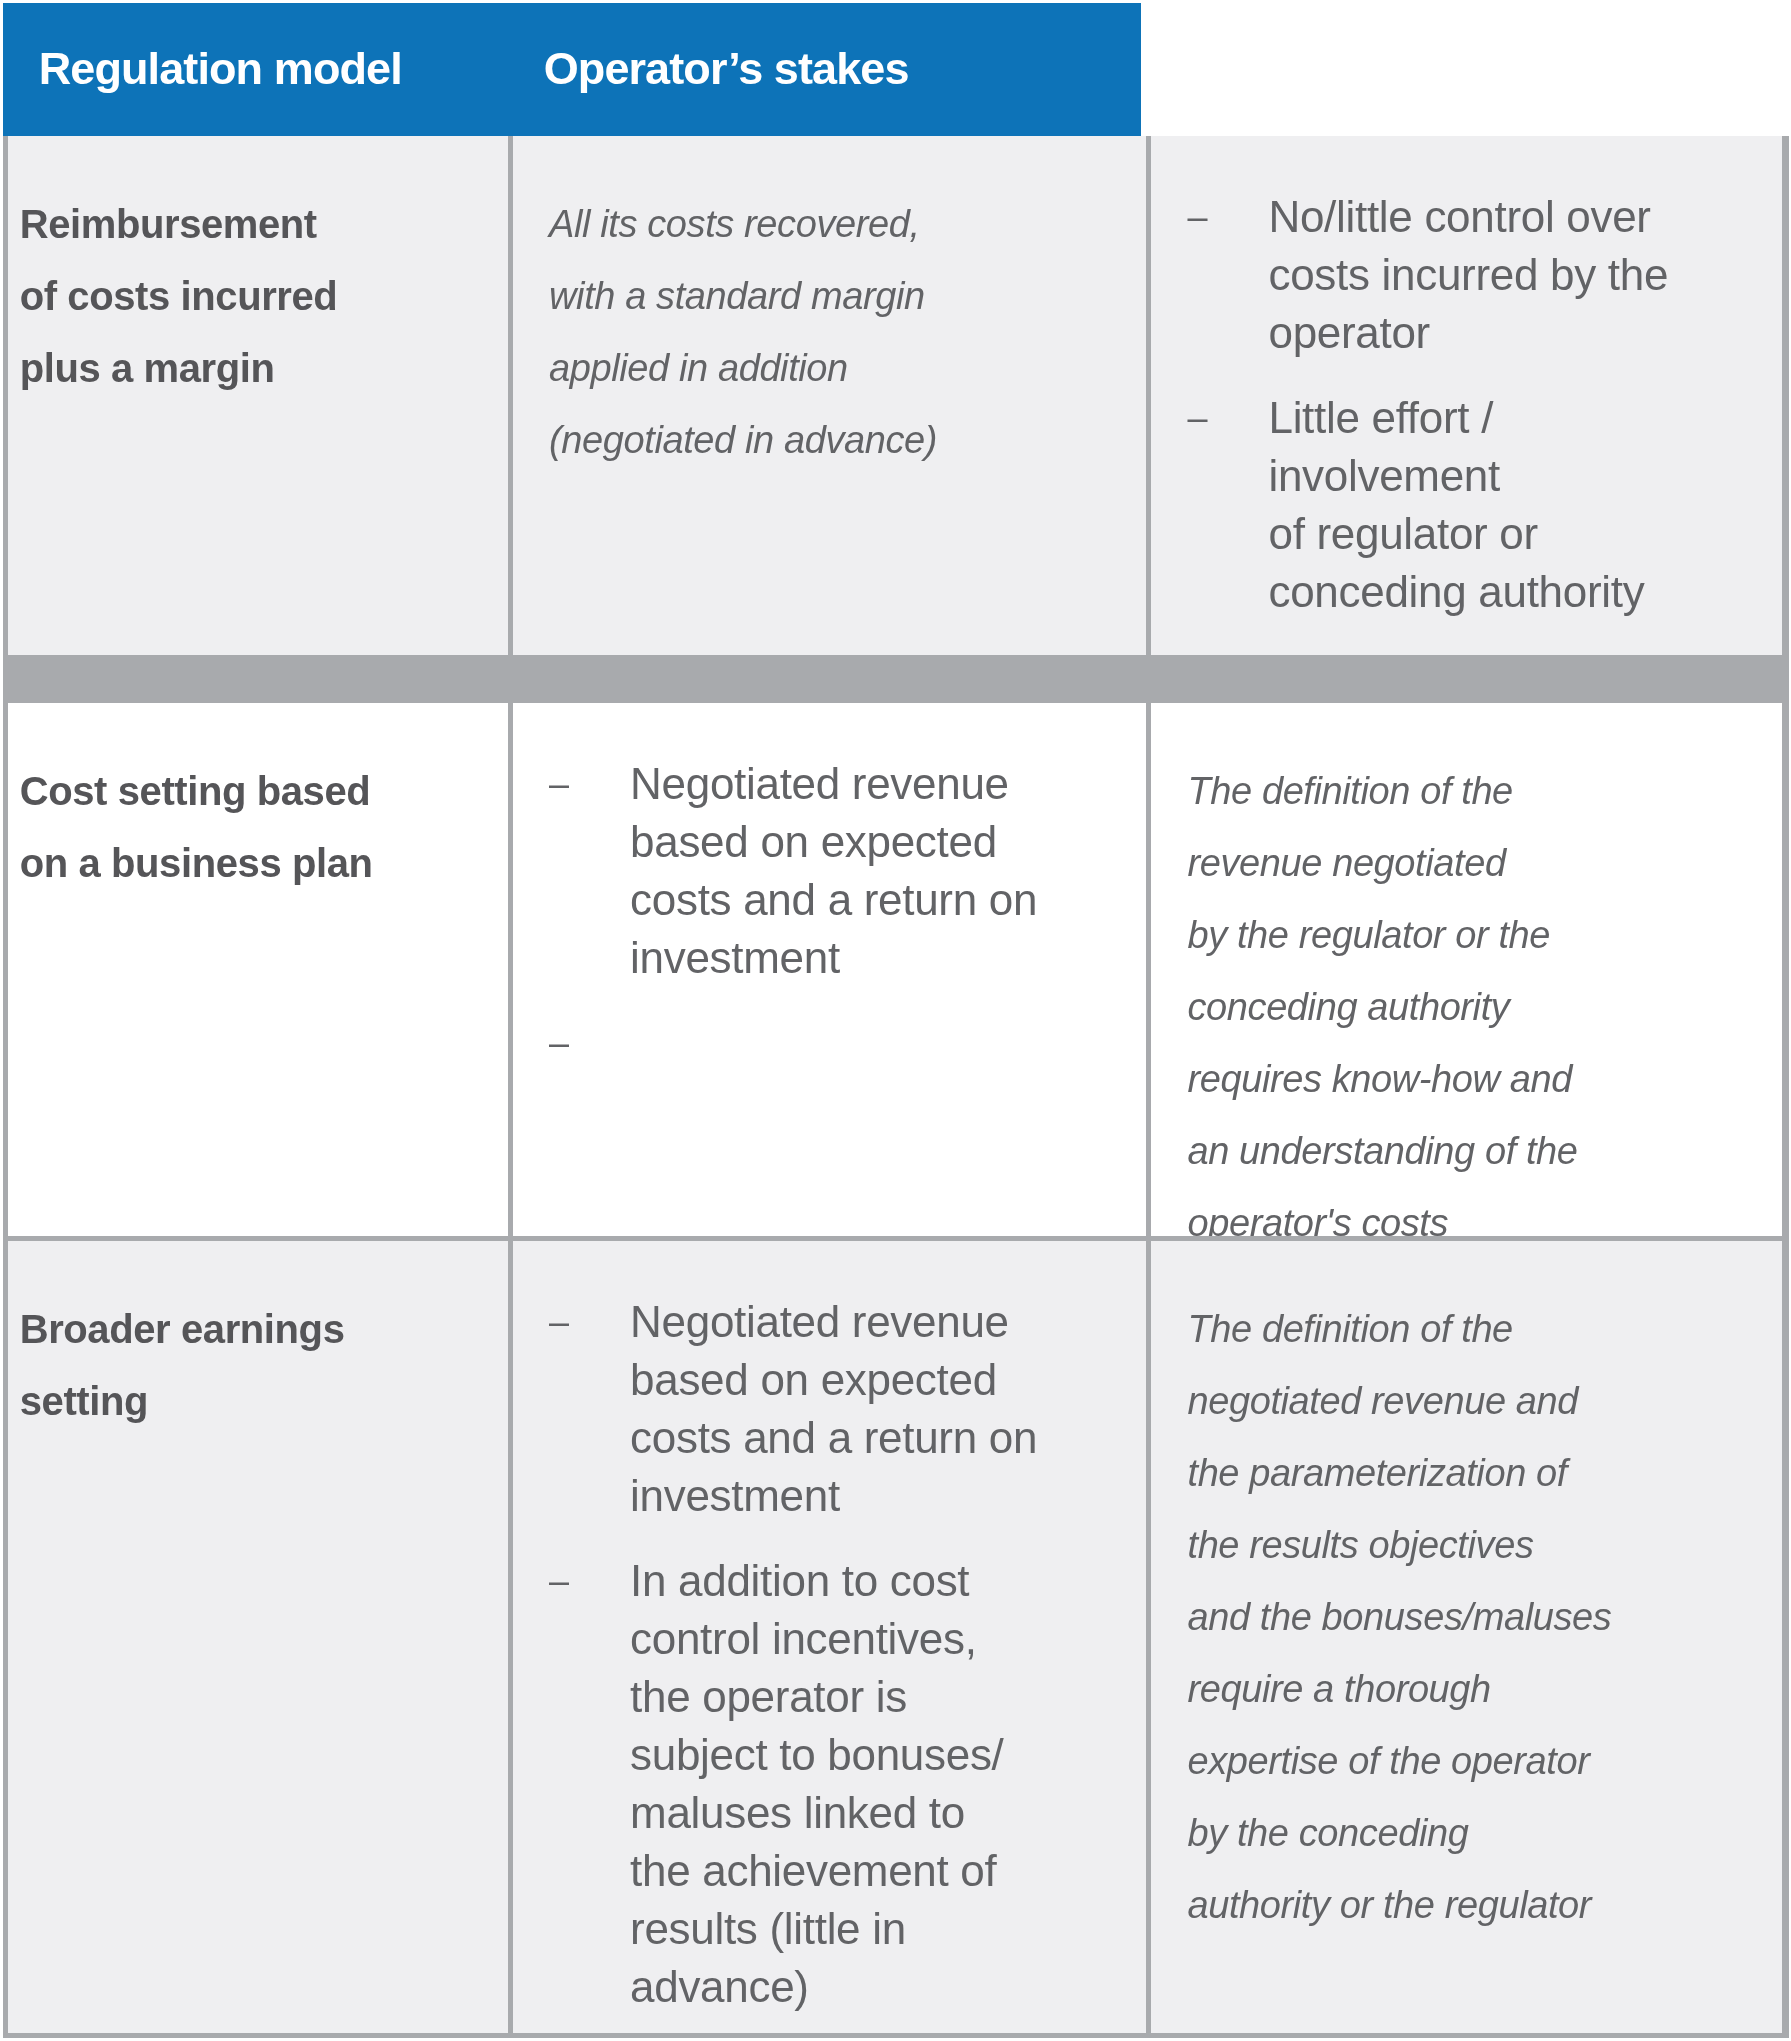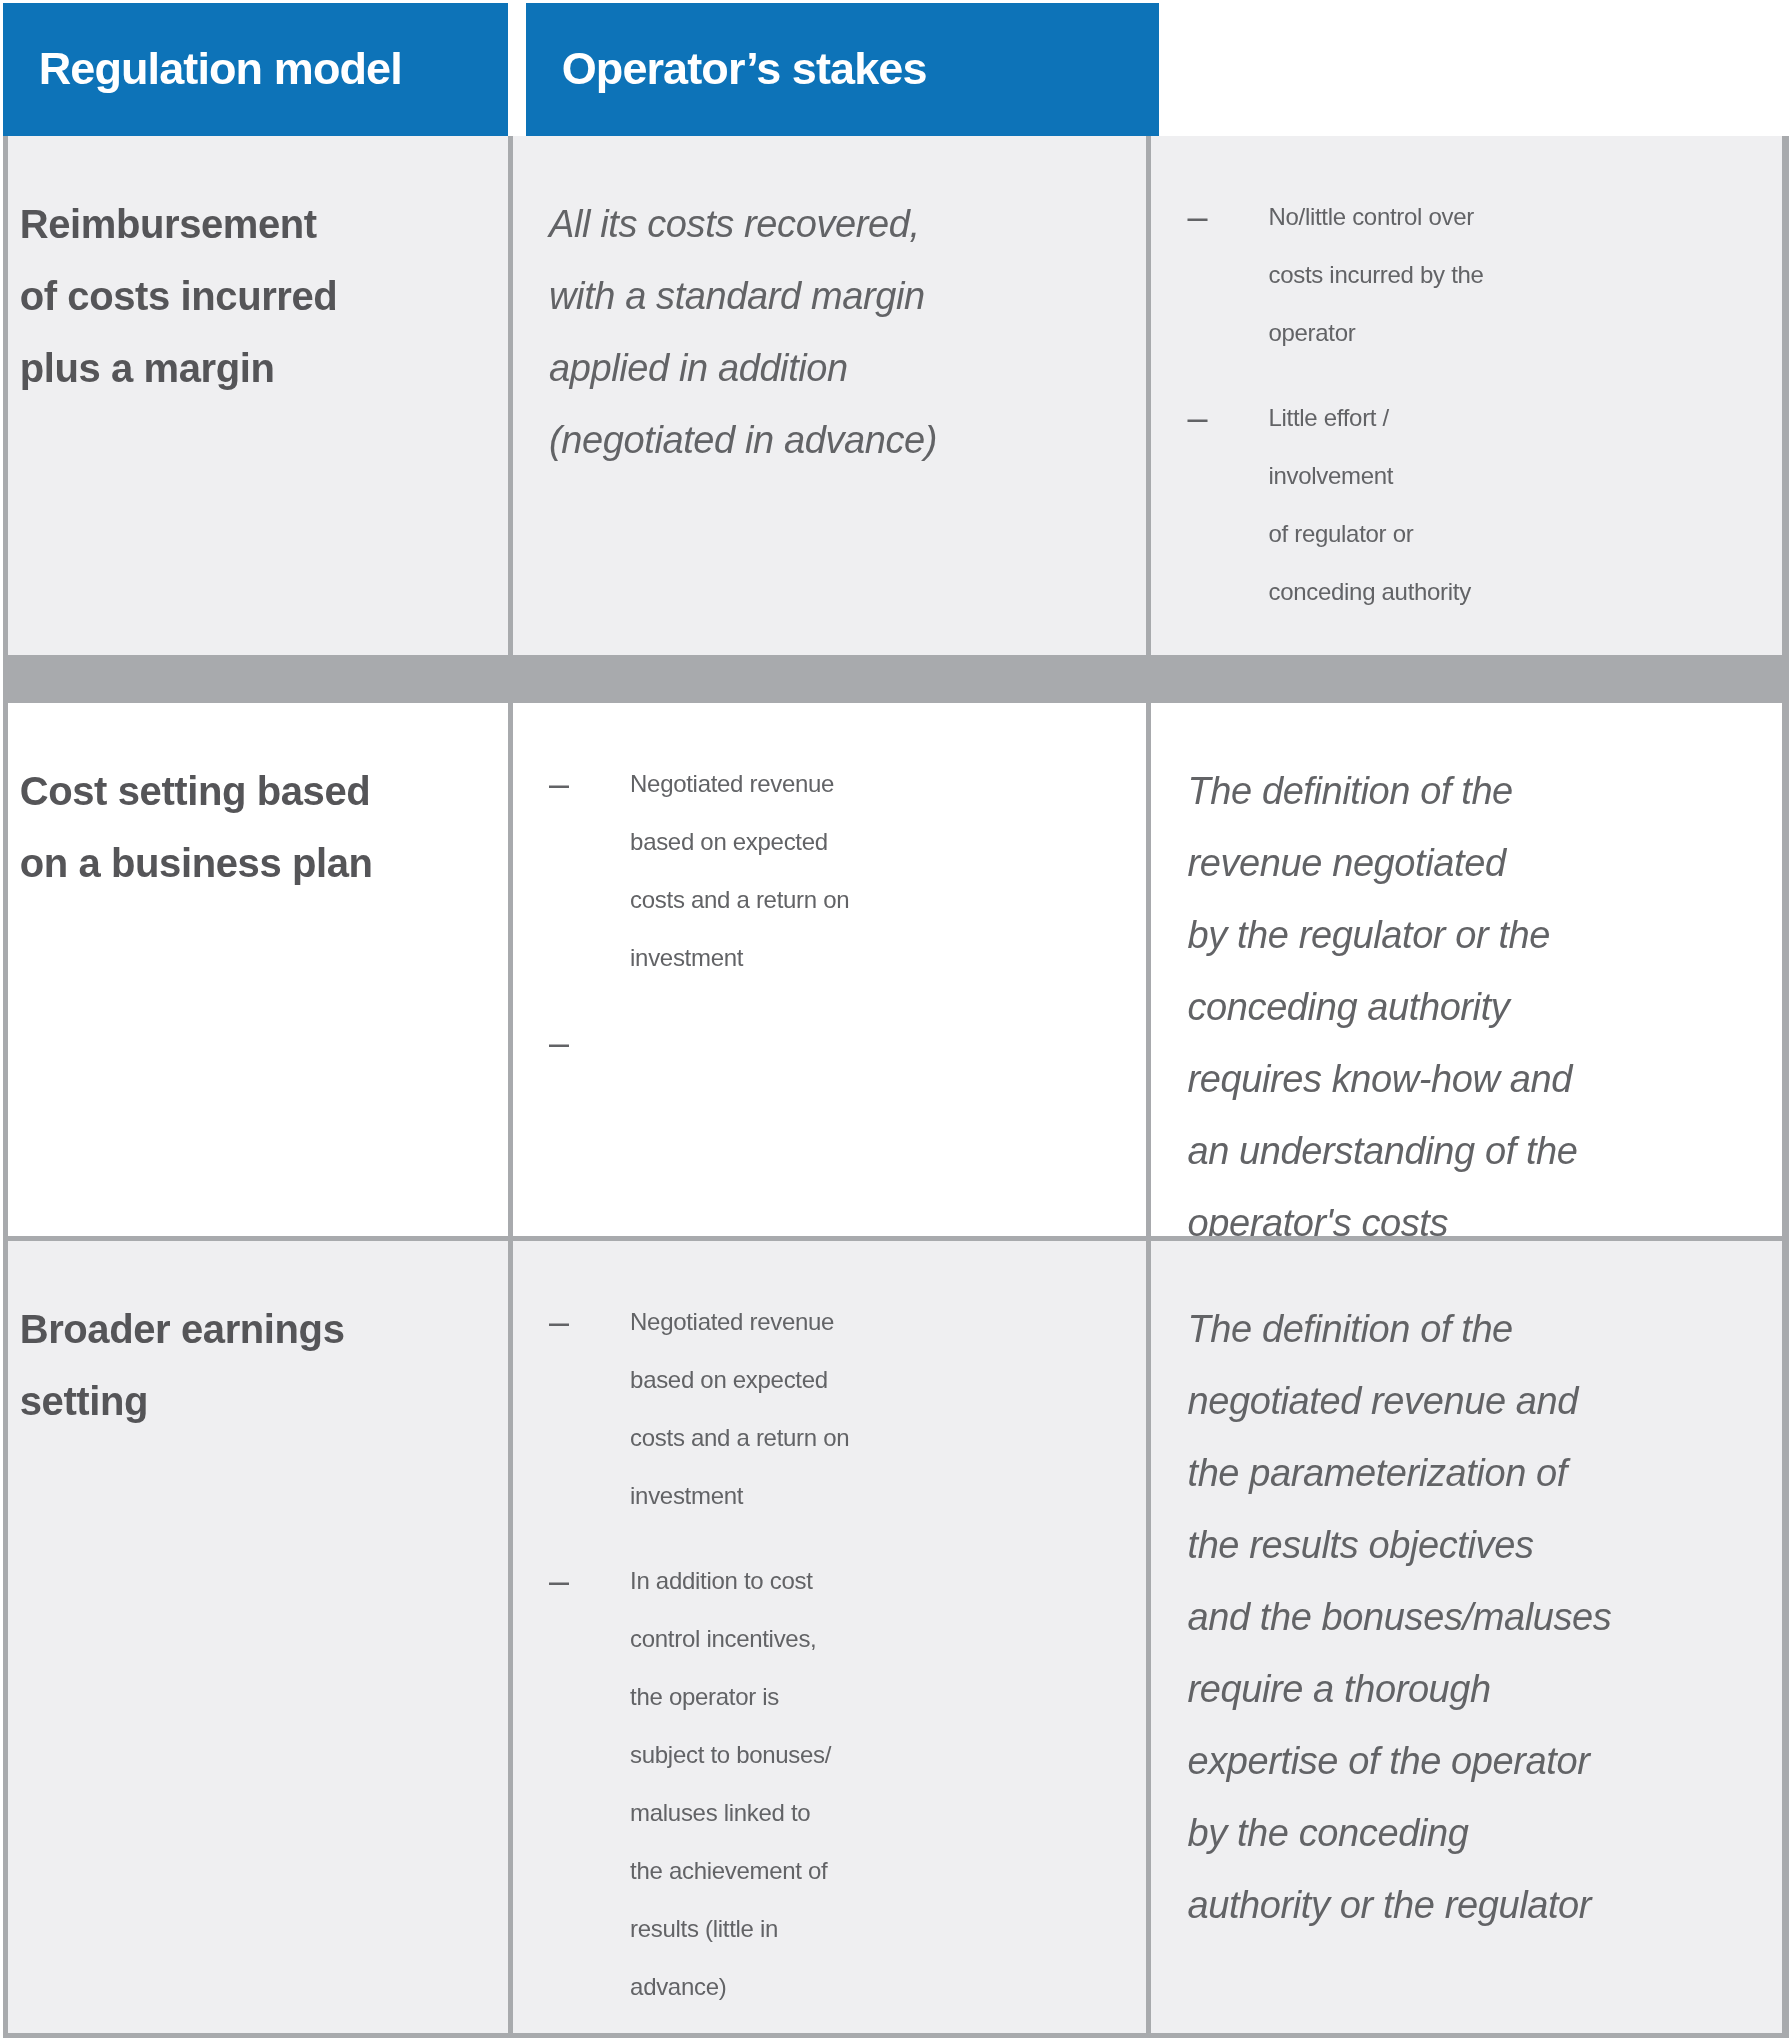--- a/index.html
+++ b/index.html
@@ -10,38 +10,38 @@
     --divider:#a8aaad;
     --model-text:#555558;
     --body-text:#626366;
     --page-bg:#ffffff;
   }
   *{margin:0;padding:0;box-sizing:border-box;}
   html,body{width:1791px;height:2041px;background:var(--page-bg);
     font-family:"Liberation Sans","DejaVu Sans",sans-serif;}
   .table{position:absolute;left:2.7px;top:2.7px;width:1786px;}
   
-  .thead{display:grid;grid-template-columns:505px 633px 637px;column-gap:18px;height:133px;}
+  .thead{display:grid;grid-template-columns:505px 633px 637px;column-gap:0;height:133px;}
   .th{background:var(--header-bg);color:var(--header-text);font-weight:700;
       font-size:45px;letter-spacing:-0.9px;display:flex;align-items:center;
       padding:0 36px;overflow:hidden;}
   
   .tbody{background:var(--divider);border:5.4px solid var(--divider);border-top:0;
       display:grid;grid-template-rows:519px 576px 792px;row-gap:5.4px;}
   .tr{display:grid;grid-template-columns:500px 633px 631px;column-gap:5.4px;}
   .row-gray .td{background:var(--row-alt-bg);}
   .row-white .td{background:var(--row-bg);margin-top:43px;}
   .td{padding:52px 36px 36px 36px;overflow:hidden;color:var(--body-text);}
   .td.model{font-weight:700;color:var(--model-text);font-size:40px;line-height:72px;
       letter-spacing:-0.4px;white-space:pre-line;padding-left:12px;}
   .para{font-size:38px;line-height:72px;letter-spacing:-0.4px;white-space:pre-line;font-style:italic;}
   .bullets{display:flex;flex-direction:column;gap:27px;}
   .bullet{display:grid;grid-template-columns:81px 1fr;}
   .dash{font-size:36px;line-height:58px;}
-  .bullet-text{font-size:24px;line-height:58px;letter-spacing:-0.3px;white-space:pre-line;}
+  .bullet-text{font-size:44px;line-height:58px;letter-spacing:-0.3px;white-space:pre-line;}
 </style>
 </head>
 <body>
 
 <div class="table">
 
   <div class="thead">
     <div class="th">Regulation model</div>
     <div class="th">Operator’s stakes</div>
   </div>

